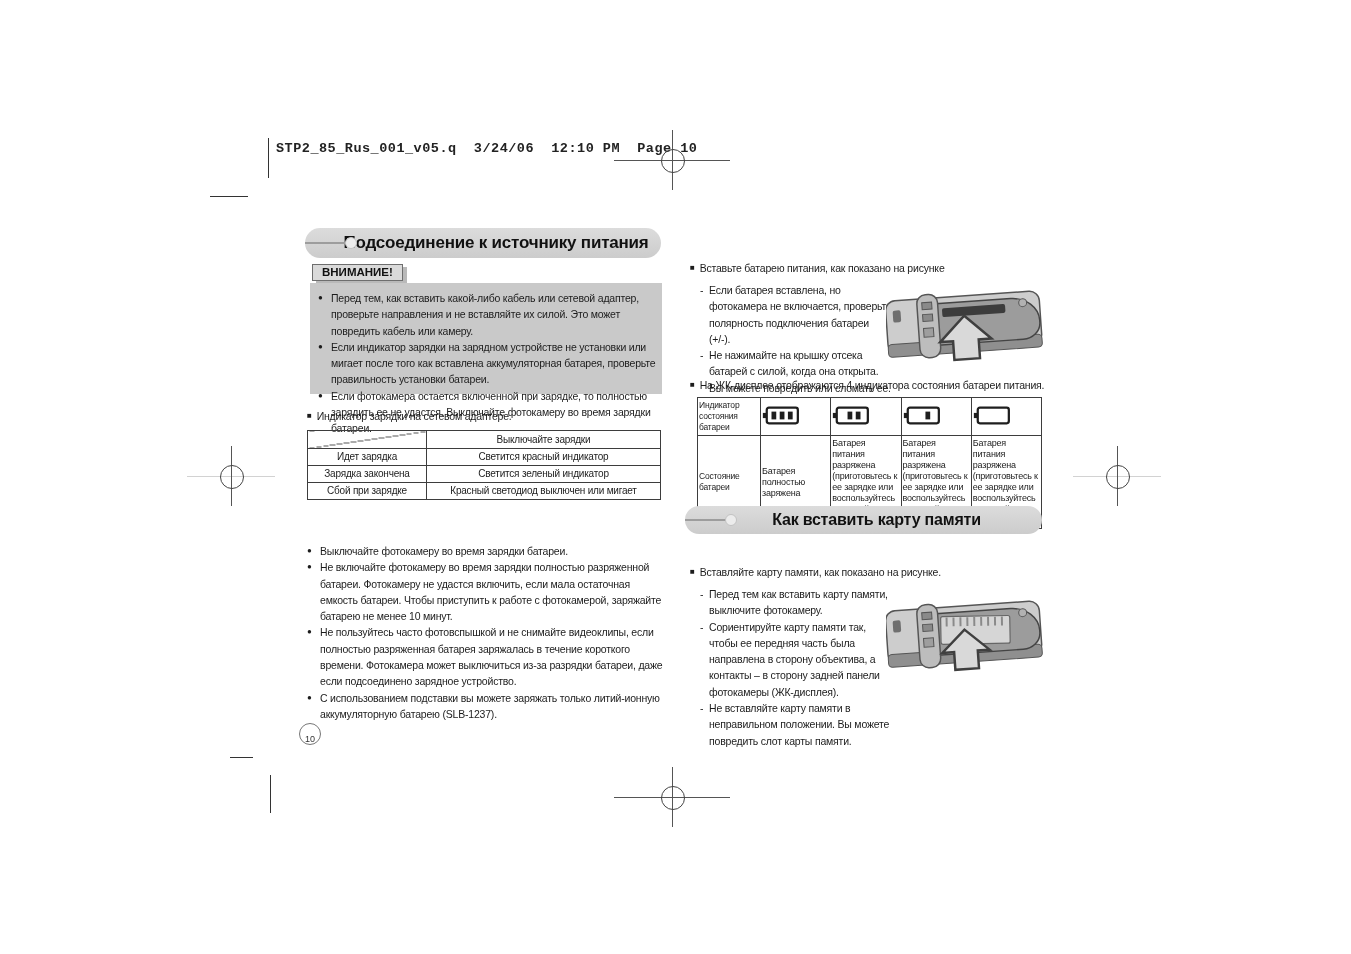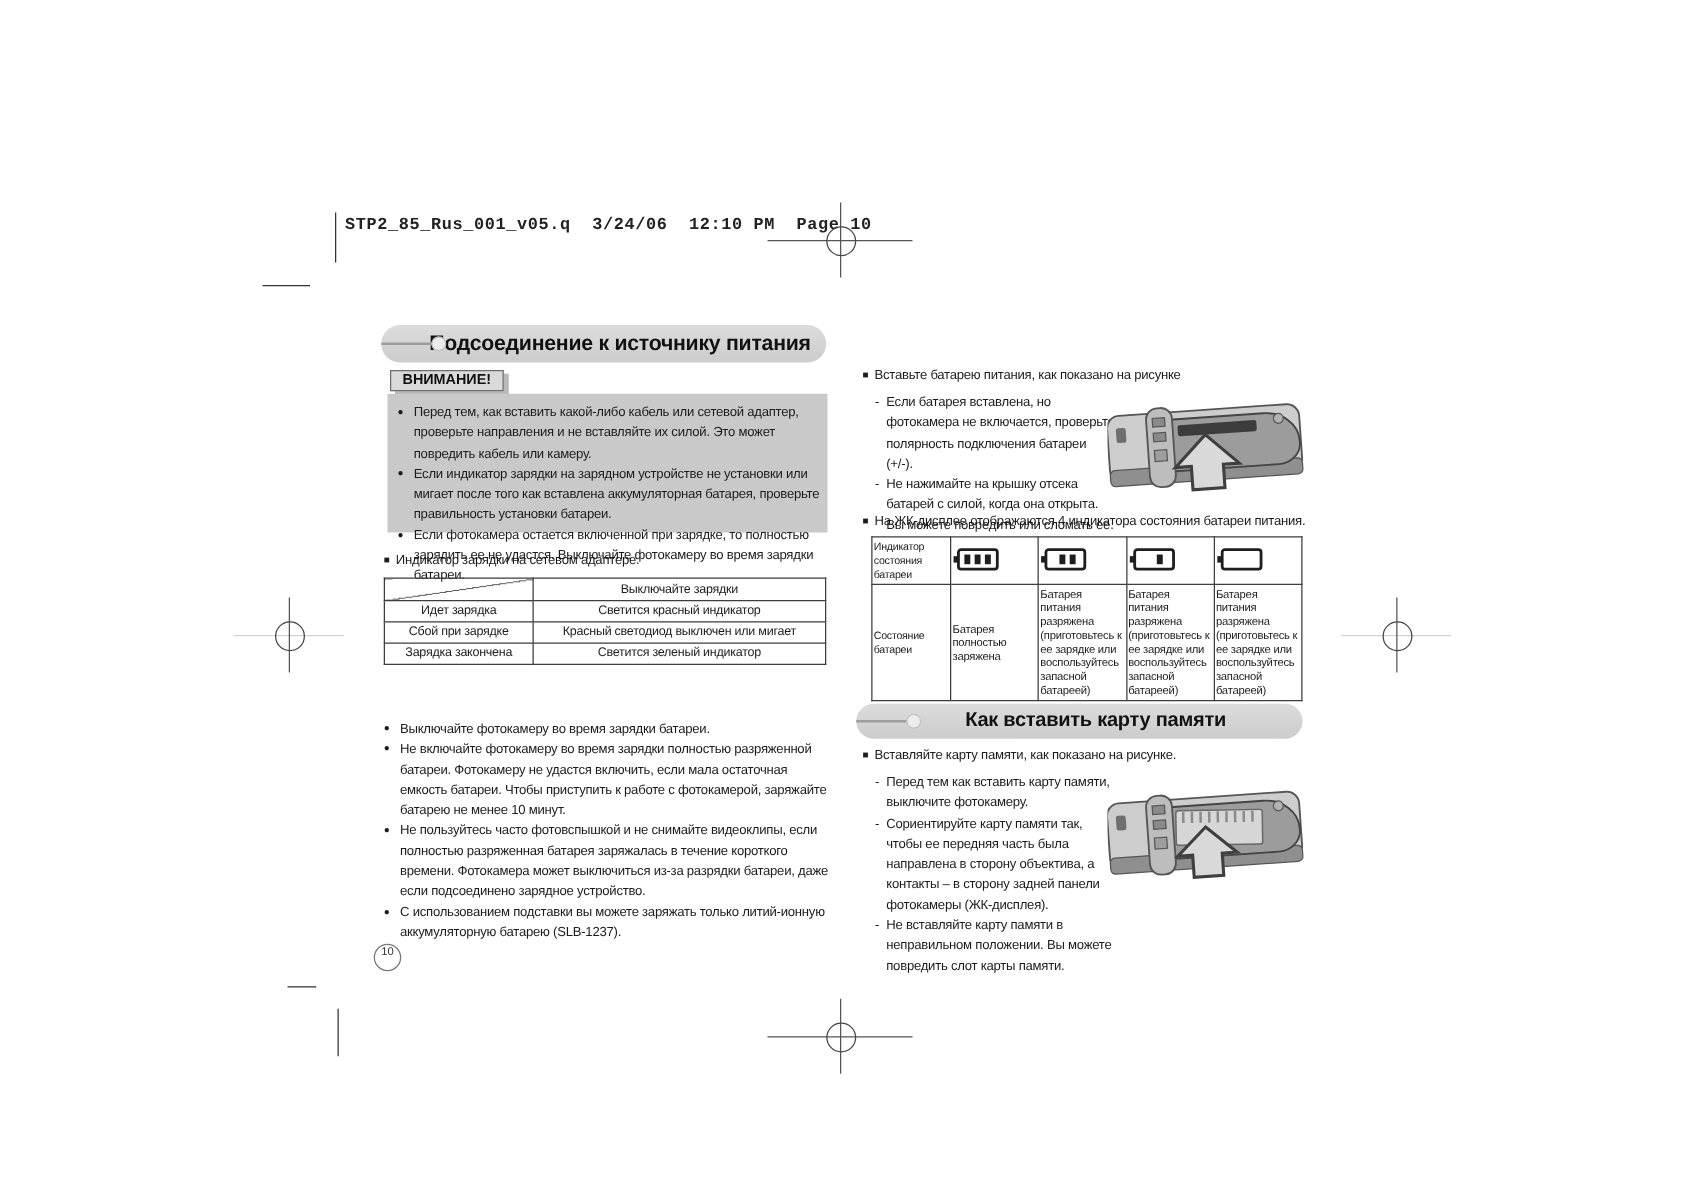--- a/index.html
+++ b/index.html
@@ -1,20 +1,20 @@
 <!DOCTYPE html>
 <html><head>
 <meta charset="utf-8">
 <style>
   html,body{margin:0;padding:0;}
   body{
     width:1351px;height:954px;position:relative;background:#ffffff;
     font-family:"Liberation Sans", sans-serif;color:#1c1c1c;overflow:hidden;
   }
-  .abs{position:absolute;margin-top:32px;}
+  .abs{position:absolute;}
 
   
   .slug{
     left:276px;top:141px;
     font-family:"Liberation Mono","DejaVu Sans Mono",monospace;
     font-size:13.5px;font-weight:bold;color:#222;letter-spacing:0.5px;white-space:pre;
   }
 
   
   .cropline{background:#333;}
@@ -89,21 +89,21 @@
   .batttbl td{
     border:1px solid #3d3d3d;text-align:left;vertical-align:middle;padding:2px 1px;
   }
   .batttbl .c1{width:60px;font-size:8.5px;}
   .batttbl .irow td{height:30px;}
   .batttbl .srow td{height:86px;}
 
   
   .pagenum{
     left:299px;top:723px;width:20px;height:20px;border:1px solid #777;border-radius:50%;
-    display:flex;align-items:flex-start;justify-content:center;font-size:9px;color:#333;
+    display:flex;align-items:flex-end;justify-content:center;font-size:9px;color:#333;
   }
 
   .ill{line-height:0;}
 </style>
 </head>
 <body>
 
 <div class="abs slug">STP2_85_Rus_001_v05.q  3/24/06  12:10 PM  Page 10</div>
 
 <div class="abs cropline" style="left:268px;top:138px;width:1px;height:40px;"></div>
@@ -164,26 +164,26 @@
   <tbody>
       <tr class="hrow">
     <td class="c1 diag"></td>
     <td>Выключайте зарядки</td>
   </tr>
   <tr class="rrow">
     <td class="c1">Идет зарядка</td>
     <td>Светится красный индикатор</td>
   </tr>
   <tr class="rrow">
+    <td class="c1">Зарядка закончена</td>
+    <td>Светится зеленый индикатор</td>
+  </tr>
+  <tr class="rrow">
     <td class="c1">Сбой при зарядке</td>
     <td>Красный светодиод выключен или мигает</td>
-  </tr>
-  <tr class="rrow">
-    <td class="c1">Зарядка закончена</td>
-    <td>Светится зеленый индикатор</td>
   </tr>
 </tbody>
   </table>
 
 <div class="abs blist" style="left:307px;top:543px;width:356px;">
   <div class="bitem">
     <span class="bul">●</span>
     <span class="btxt">Выключайте фотокамеру во время зарядки батареи.</span>
   </div>
   <div class="bitem">
@@ -281,21 +281,21 @@
   <tr class="srow">
     <td class="c1">Состояние батареи</td>
     <td>Батарея полностью заряжена</td>
     <td>Батарея питания разряжена (приготовьтесь к ее зарядке или воспользуйтесь запасной батареей)</td>
     <td>Батарея питания разряжена (приготовьтесь к ее зарядке или воспользуйтесь запасной батареей)</td>
     <td>Батарея питания разряжена (приготовьтесь к ее зарядке или воспользуйтесь запасной батареей)</td>
   </tr>
 </tbody>
   </table>
 
-<div class="abs pill pill2" style="left:685px;top:531px;width:357px;">
+<div class="abs pill pill2" style="left:685px;top:506px;width:357px;">
   <span class="oline"></span>
   <span class="ocirc"></span>
   <span class="ptxt">Как вставить карту памяти</span>
 </div>
 
 <div class="abs sqhead" style="left:690px;top:566px;">
   <span class="sq">■</span>
   <span>Вставляйте карту памяти, как показано на рисунке.</span>
 </div>
 

